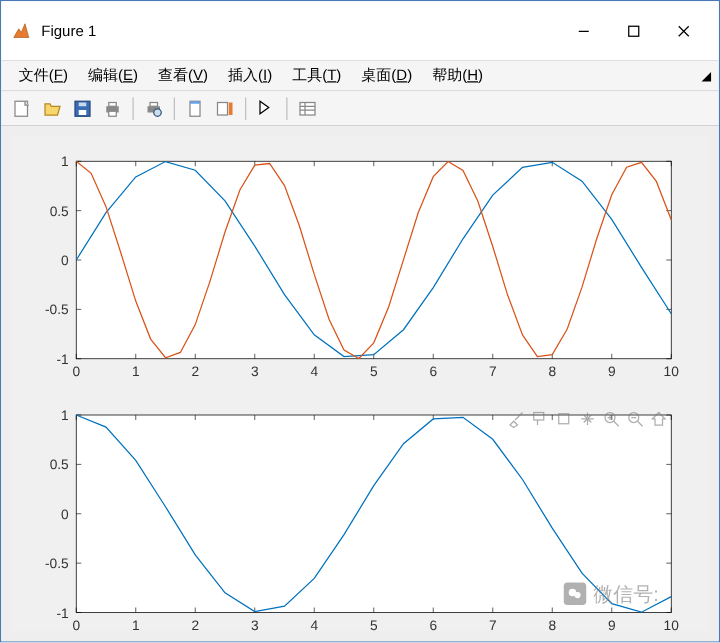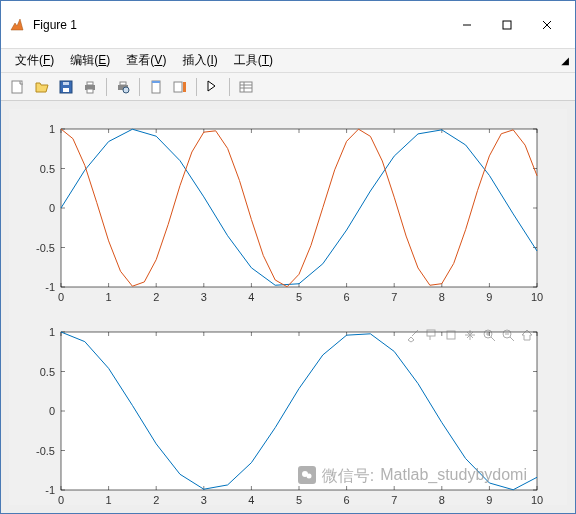--- a/index.html
+++ b/index.html
@@ -58,20 +58,22 @@
       </div>
   </div>
 
   <div class="menubar">
     <div id="menu-items" style="display: flex;">
         <div class="menu-item">文件(<span class="mnemonic">F</span>)</div>
         <div class="menu-item">编辑(<span class="mnemonic">E</span>)</div>
         <div class="menu-item">查看(<span class="mnemonic">V</span>)</div>
         <div class="menu-item">插入(<span class="mnemonic">I</span>)</div>
         <div class="menu-item">工具(<span class="mnemonic">T</span>)</div>
+        <div class="menu-item">桌面(<span class="mnemonic">D</span>)</div>
+        <div class="menu-item">帮助(<span class="mnemonic">H</span>)</div>
       </div>
     <span class="drop">◢</span>
   </div>
 
   <div class="toolbar">
     <div class="tbtn">
         <svg width="16" height="16" viewBox="0 0 16 16">
           <rect x="2" y="2" width="10" height="12" fill="#fff" stroke="#888"></rect>
           <path d="M10 2 L10 5 L13 5" fill="#ddd" stroke="#888"></path>
         </svg>
@@ -272,17 +274,16 @@
       </div>
 
       <div class="watermark">
         <span class="wm-icon">
             <svg width="12" height="12" viewBox="0 0 12 12">
               <circle cx="4" cy="5" r="3" fill="#fff"></circle>
               <circle cx="8" cy="7" r="2.5" fill="#fff"></circle>
             </svg>
           </span>
         <span>微信号:</span>
-        <span>Matlab_studybydomi</span>
       </div>
     </div>
   </div>
 </div>
 
 </body></html>

